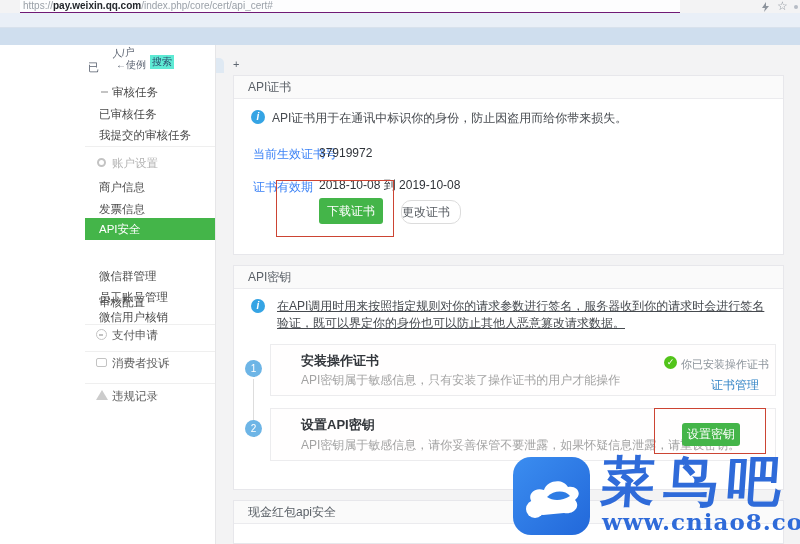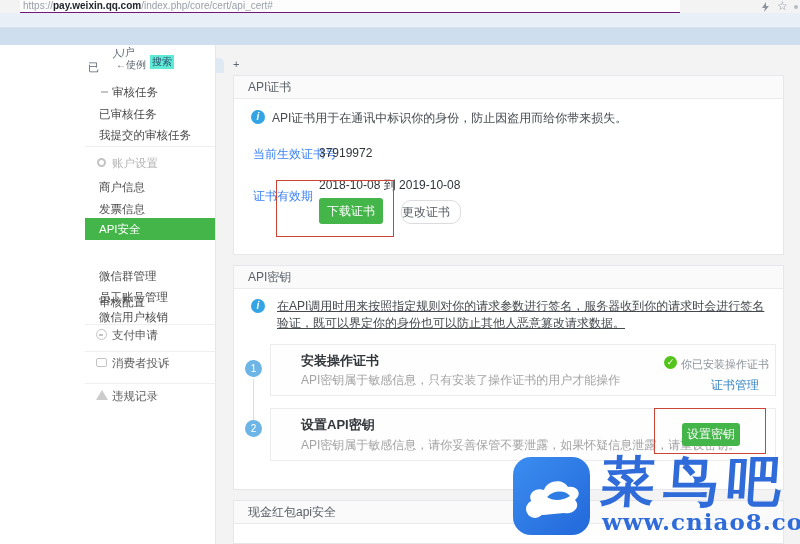--- a/index.html
+++ b/index.html
@@ -166,21 +166,21 @@
     <div class="abs warn-icon" style="top:345px;"></div>
     <div class="abs side-section dark" style="top:344px;">违规记录</div>
   </div>
 
   <div class="abs panel" style="left:233px;top:75px;width:551px;height:180px;">
     <div class="panel-header">API证书</div>
     <div class="abs info-icon" style="left:17px;top:34px;">i</div>
     <div class="abs info-text" style="left:38px;top:34px;">API证书用于在通讯中标识你的身份，防止因盗用而给你带来损失。</div>
     <div class="abs fld-label" style="left:19px;top:70px;">当前生效证书号</div>
     <div class="abs fld-value" style="left:85px;top:70px;">37919972</div>
-    <div class="abs fld-label" style="left:19px;top:112px;">证书有效期</div>
+    <div class="abs fld-label" style="left:19px;top:103px;">证书有效期</div>
     <div class="abs fld-value" style="left:85px;top:101px;">2018-10-08 到 2019-10-08</div>
     <div class="abs btn-green" style="left:85px;top:122px;width:64px;height:26px;line-height:26px;">下载证书</div>
     <div class="abs btn-plain" style="left:167px;top:124px;width:60px;height:24px;line-height:22px;">更改证书</div>
   </div>
   <div class="abs red-annot" style="left:276px;top:180px;width:118px;height:57px;"></div>
 
   <div class="abs panel" style="left:233px;top:265px;width:551px;height:225px;">
     <div class="panel-header">API密钥</div>
     <div class="abs info-icon" style="left:17px;top:33px;">i</div>
     <div class="abs info-text" style="left:43px;top:32px;width:496px;text-decoration:underline;">在API调用时用来按照指定规则对你的请求参数进行签名，服务器收到你的请求时会进行签名验证，既可以界定你的身份也可以防止其他人恶意篡改请求数据。</div>

